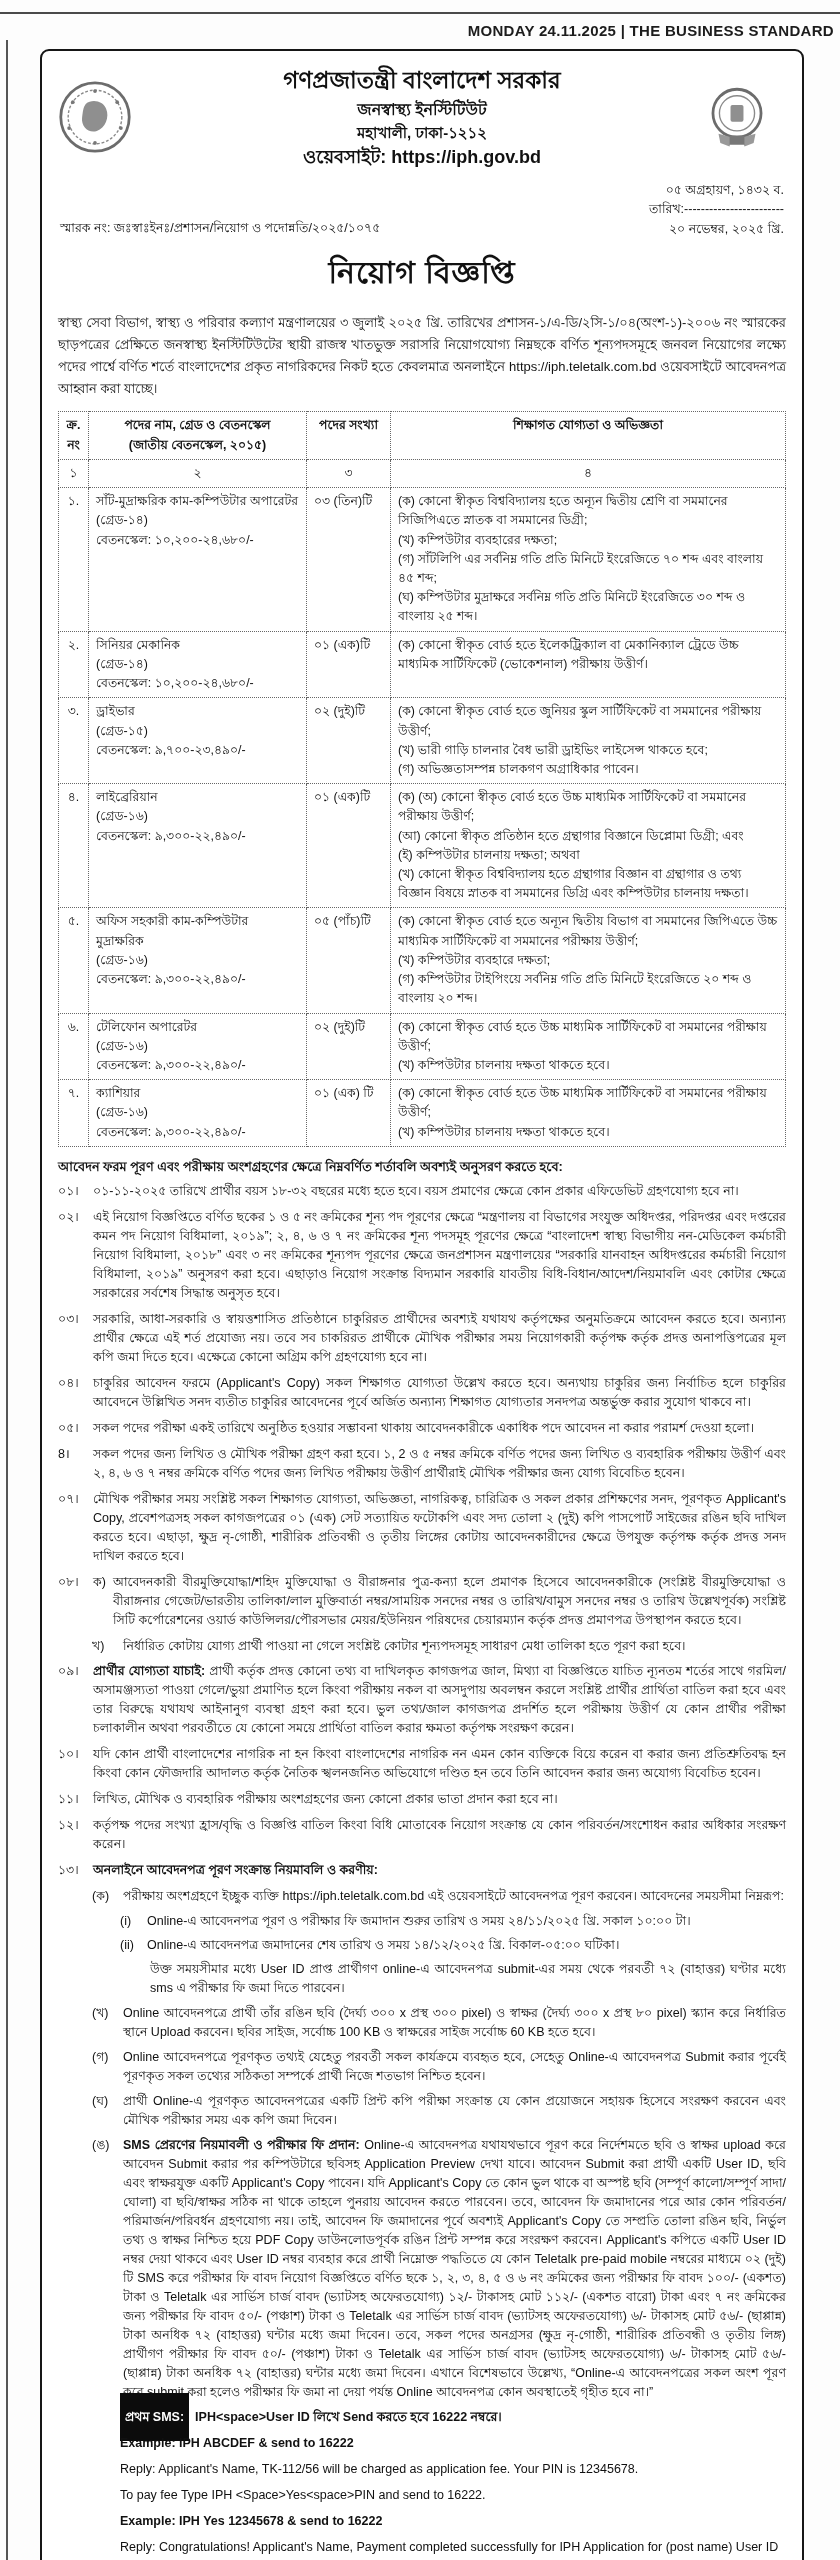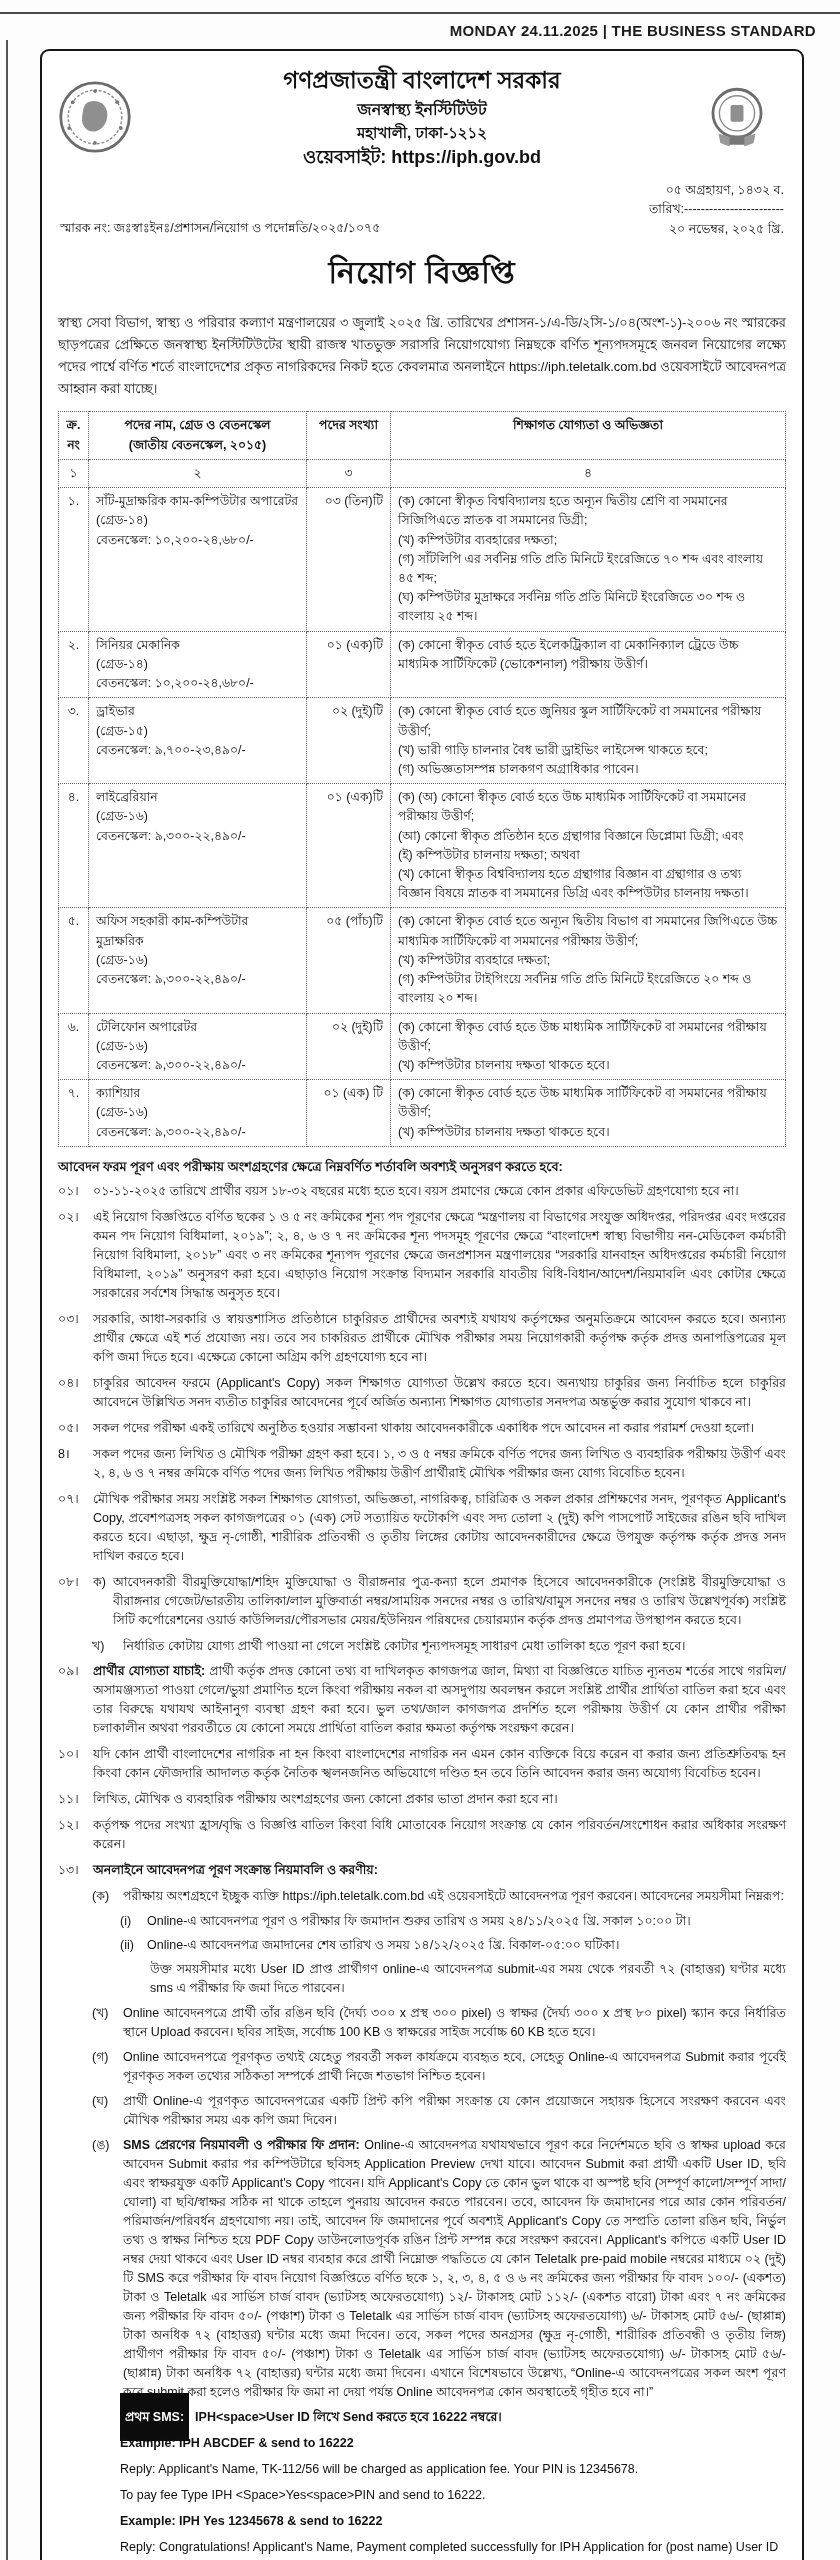--- a/index.html
+++ b/index.html
@@ -1,41 +1,41 @@
 <!DOCTYPE html>
 <html><head>
 <meta charset="utf-8">
 <style>
   * { margin:0; padding:0; box-sizing:border-box; }
   html,body { width:840px; height:2560px; background:#fdfdfd; overflow:hidden;
     font-family:"Liberation Sans","DejaVu Sans",sans-serif; color:#111; }
   .page-rule-left { position:absolute; left:6px; top:40px; width:2px; height:2520px; background:#555; }
   .mast-rule { border-top:2px solid #4a4a4a; margin:12px 0 0 0; }
   .masthead { text-align:right; font-weight:700; font-size:15px; letter-spacing:.3px;
-    padding:8px 24px 6px; color:#1c1c1c; }
+    padding:8px 6px 6px; color:#1c1c1c; }
   .doc { border:2px solid #161616; border-radius:9px; margin:4px 36px 0 40px;
     padding:12px 16px 10px; background:#fff; position:relative; }
   .doc-head { display:grid; grid-template-columns:86px 1fr 86px; align-items:center; }
   .logo { width:74px; height:74px; }
   .head-center { text-align:center; line-height:1.5; }
   .h-govt { font-size:23px; font-weight:700; }
   .h-org  { font-size:16px; font-weight:700; }
   .h-addr { font-size:15px; font-weight:700; }
   .h-web  { font-size:18px; font-weight:700; }
   .memo-row { display:flex; justify-content:space-between; align-items:flex-end;
     font-size:12.5px; margin:10px 2px 2px; }
   .date-block { text-align:right; line-height:1.55; }
   .title { text-align:center; font-size:30px; font-weight:700; letter-spacing:1px; margin:10px 0 12px; }
   .intro { font-size:13px; line-height:1.68; text-align:justify; }
   table.posts { width:100%; border-collapse:collapse; margin:12px 0 10px; font-size:12.4px; }
   table.posts th, table.posts td { border:1px dotted #666; padding:4px 7px; vertical-align:top; line-height:1.55; }
   table.posts th { font-weight:700; text-align:center; }
   .c-sl { width:30px; text-align:center; }
   .c-post { width:218px; }
-  .c-cnt { width:84px; text-align:right; }
+  .c-cnt { width:84px; text-align:left; }
   .idx td { text-align:center; padding:2px; }
   .pre { white-space:pre-line; }
   .conds { font-size:12.5px; line-height:1.52; }
   .cond-head { font-weight:700; margin:4px 0 6px; font-size:12.8px; }
   .cond { display:flex; gap:7px; margin:0 0 7px; }
   .cond .no { min-width:28px; flex:none; }
   .cond .tx { text-align:justify; flex:1; }
   .sub { display:flex; gap:7px; margin:0 0 6px 34px; }
   .sub .lb { min-width:24px; flex:none; }
   .sub .tx { text-align:justify; flex:1; }
@@ -247,21 +247,21 @@
     <div class="cond">
       <span class="no">০৪।</span>
       <span class="tx">চাকুরির আবেদন ফরমে (Applicant's Copy) সকল শিক্ষাগত যোগ্যতা উল্লেখ করতে হবে। অন্যথায় চাকুরির জন্য নির্বাচিত হলে চাকুরির আবেদনে উল্লিখিত সনদ ব্যতীত চাকুরির আবেদনের পূর্বে অর্জিত অন্যান্য শিক্ষাগত যোগ্যতার সনদপত্র অন্তর্ভুক্ত করার সুযোগ থাকবে না।</span>
     </div>
     <div class="cond">
       <span class="no">০৫।</span>
       <span class="tx">সকল পদের পরীক্ষা একই তারিখে অনুষ্ঠিত হওয়ার সম্ভাবনা থাকায় আবেদনকারীকে একাধিক পদে আবেদন না করার পরামর্শ দেওয়া হলো।</span>
     </div>
     <div class="cond">
       <span class="no">8।</span>
-      <span class="tx">সকল পদের জন্য লিখিত ও মৌখিক পরীক্ষা গ্রহণ করা হবে। ১, ৩ ও ৫ নম্বর ক্রমিকে বর্ণিত পদের জন্য লিখিত ও ব্যবহারিক পরীক্ষায় উত্তীর্ণ এবং ২, ৪, ৬ ও ৭ নম্বর ক্রমিকে বর্ণিত পদের জন্য লিখিত পরীক্ষায় উত্তীর্ণ প্রার্থীরাই মৌখিক পরীক্ষার জন্য যোগ্য বিবেচিত হবেন।</span>
+      <span class="tx">সকল পদের জন্য লিখিত ও মৌখিক পরীক্ষা গ্রহণ করা হবে। ১, 2 ও ৫ নম্বর ক্রমিকে বর্ণিত পদের জন্য লিখিত ও ব্যবহারিক পরীক্ষায় উত্তীর্ণ এবং ২, ৪, ৬ ও ৭ নম্বর ক্রমিকে বর্ণিত পদের জন্য লিখিত পরীক্ষায় উত্তীর্ণ প্রার্থীরাই মৌখিক পরীক্ষার জন্য যোগ্য বিবেচিত হবেন।</span>
     </div>
     <div class="cond">
       <span class="no">০৭।</span>
       <span class="tx">মৌখিক পরীক্ষার সময় সংশ্লিষ্ট সকল শিক্ষাগত যোগ্যতা, অভিজ্ঞতা, নাগরিকত্ব, চারিত্রিক ও সকল প্রকার প্রশিক্ষণের সনদ, পূরণকৃত Applicant's Copy, প্রবেশপত্রসহ সকল কাগজপত্রের ০১ (এক) সেট সত্যায়িত ফটোকপি এবং সদ্য তোলা ২ (দুই) কপি পাসপোর্ট সাইজের রঙিন ছবি দাখিল করতে হবে। এছাড়া, ক্ষুদ্র নৃ-গোষ্ঠী, শারীরিক প্রতিবন্ধী ও তৃতীয় লিঙ্গের কোটায় আবেদনকারীদের ক্ষেত্রে উপযুক্ত কর্তৃপক্ষ কর্তৃক প্রদত্ত সনদ দাখিল করতে হবে।</span>
     </div>
     <div class="cond">
       <span class="no">০৮।</span>
       <span class="lb">ক)</span>
       <span class="tx">আবেদনকারী বীরমুক্তিযোদ্ধা/শহিদ মুক্তিযোদ্ধা ও বীরাঙ্গনার পুত্র-কন্যা হলে প্রমাণক হিসেবে আবেদনকারীকে (সংশ্লিষ্ট বীরমুক্তিযোদ্ধা ও বীরাঙ্গনার গেজেট/ভারতীয় তালিকা/লাল মুক্তিবার্তা নম্বর/সাময়িক সনদের নম্বর ও তারিখ/বামুস সনদের নম্বর ও তারিখ উল্লেখপূর্বক) সংশ্লিষ্ট সিটি কর্পোরেশনের ওয়ার্ড কাউন্সিলর/পৌরসভার মেয়র/ইউনিয়ন পরিষদের চেয়ারম্যান কর্তৃক প্রদত্ত প্রমাণপত্র উপস্থাপন করতে হবে।</span>
     </div>

